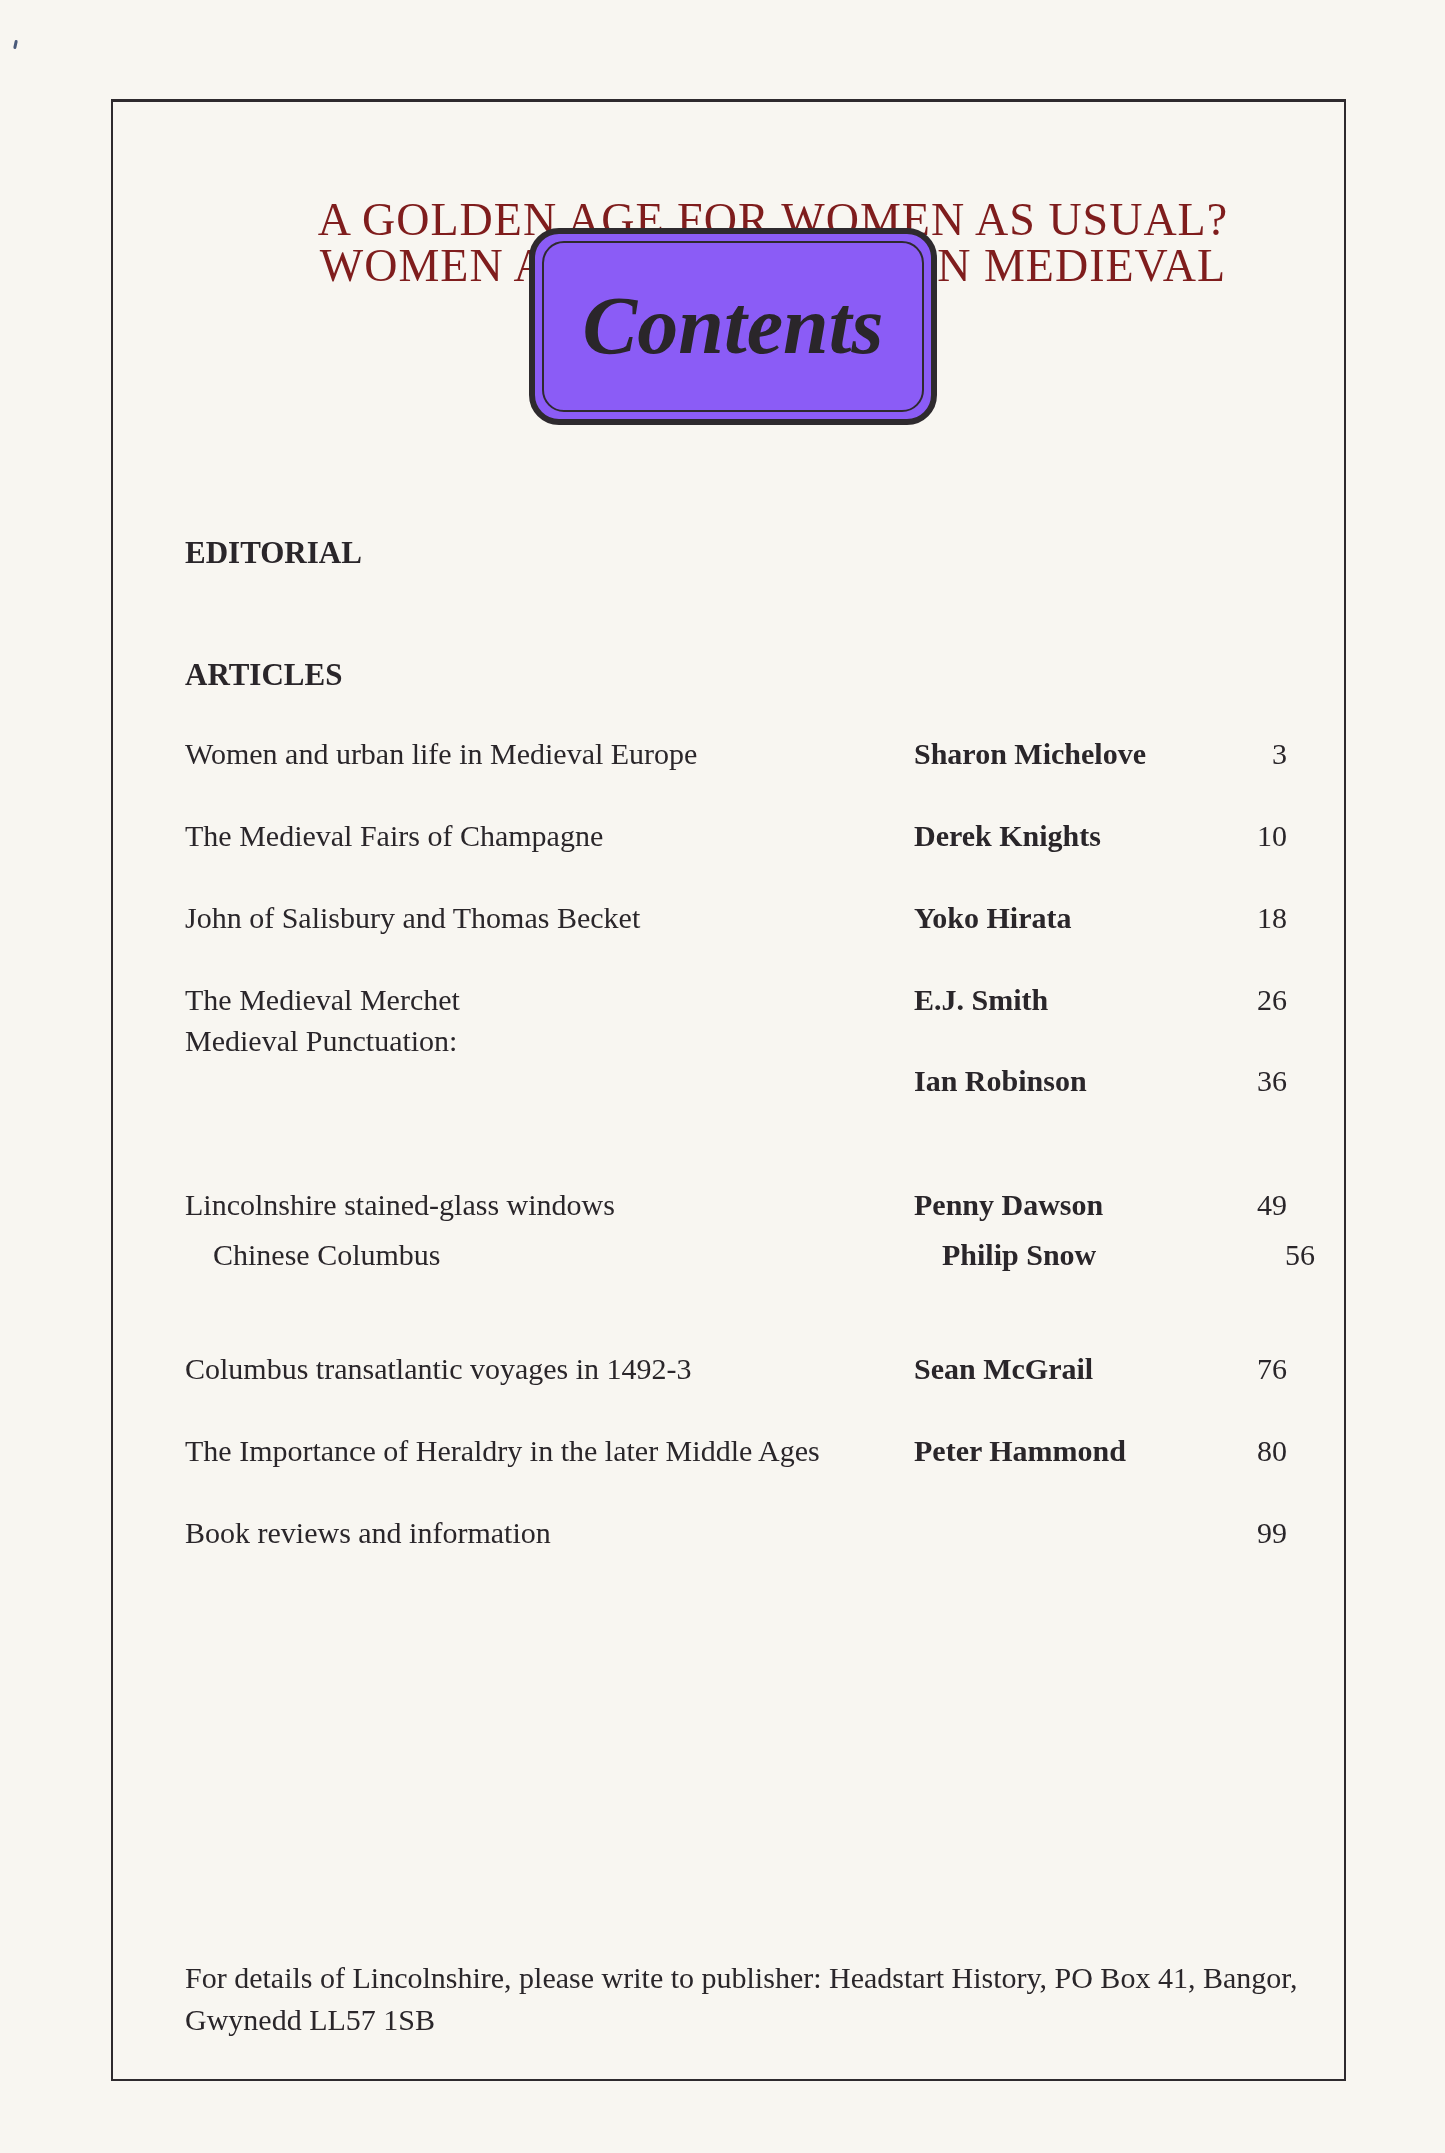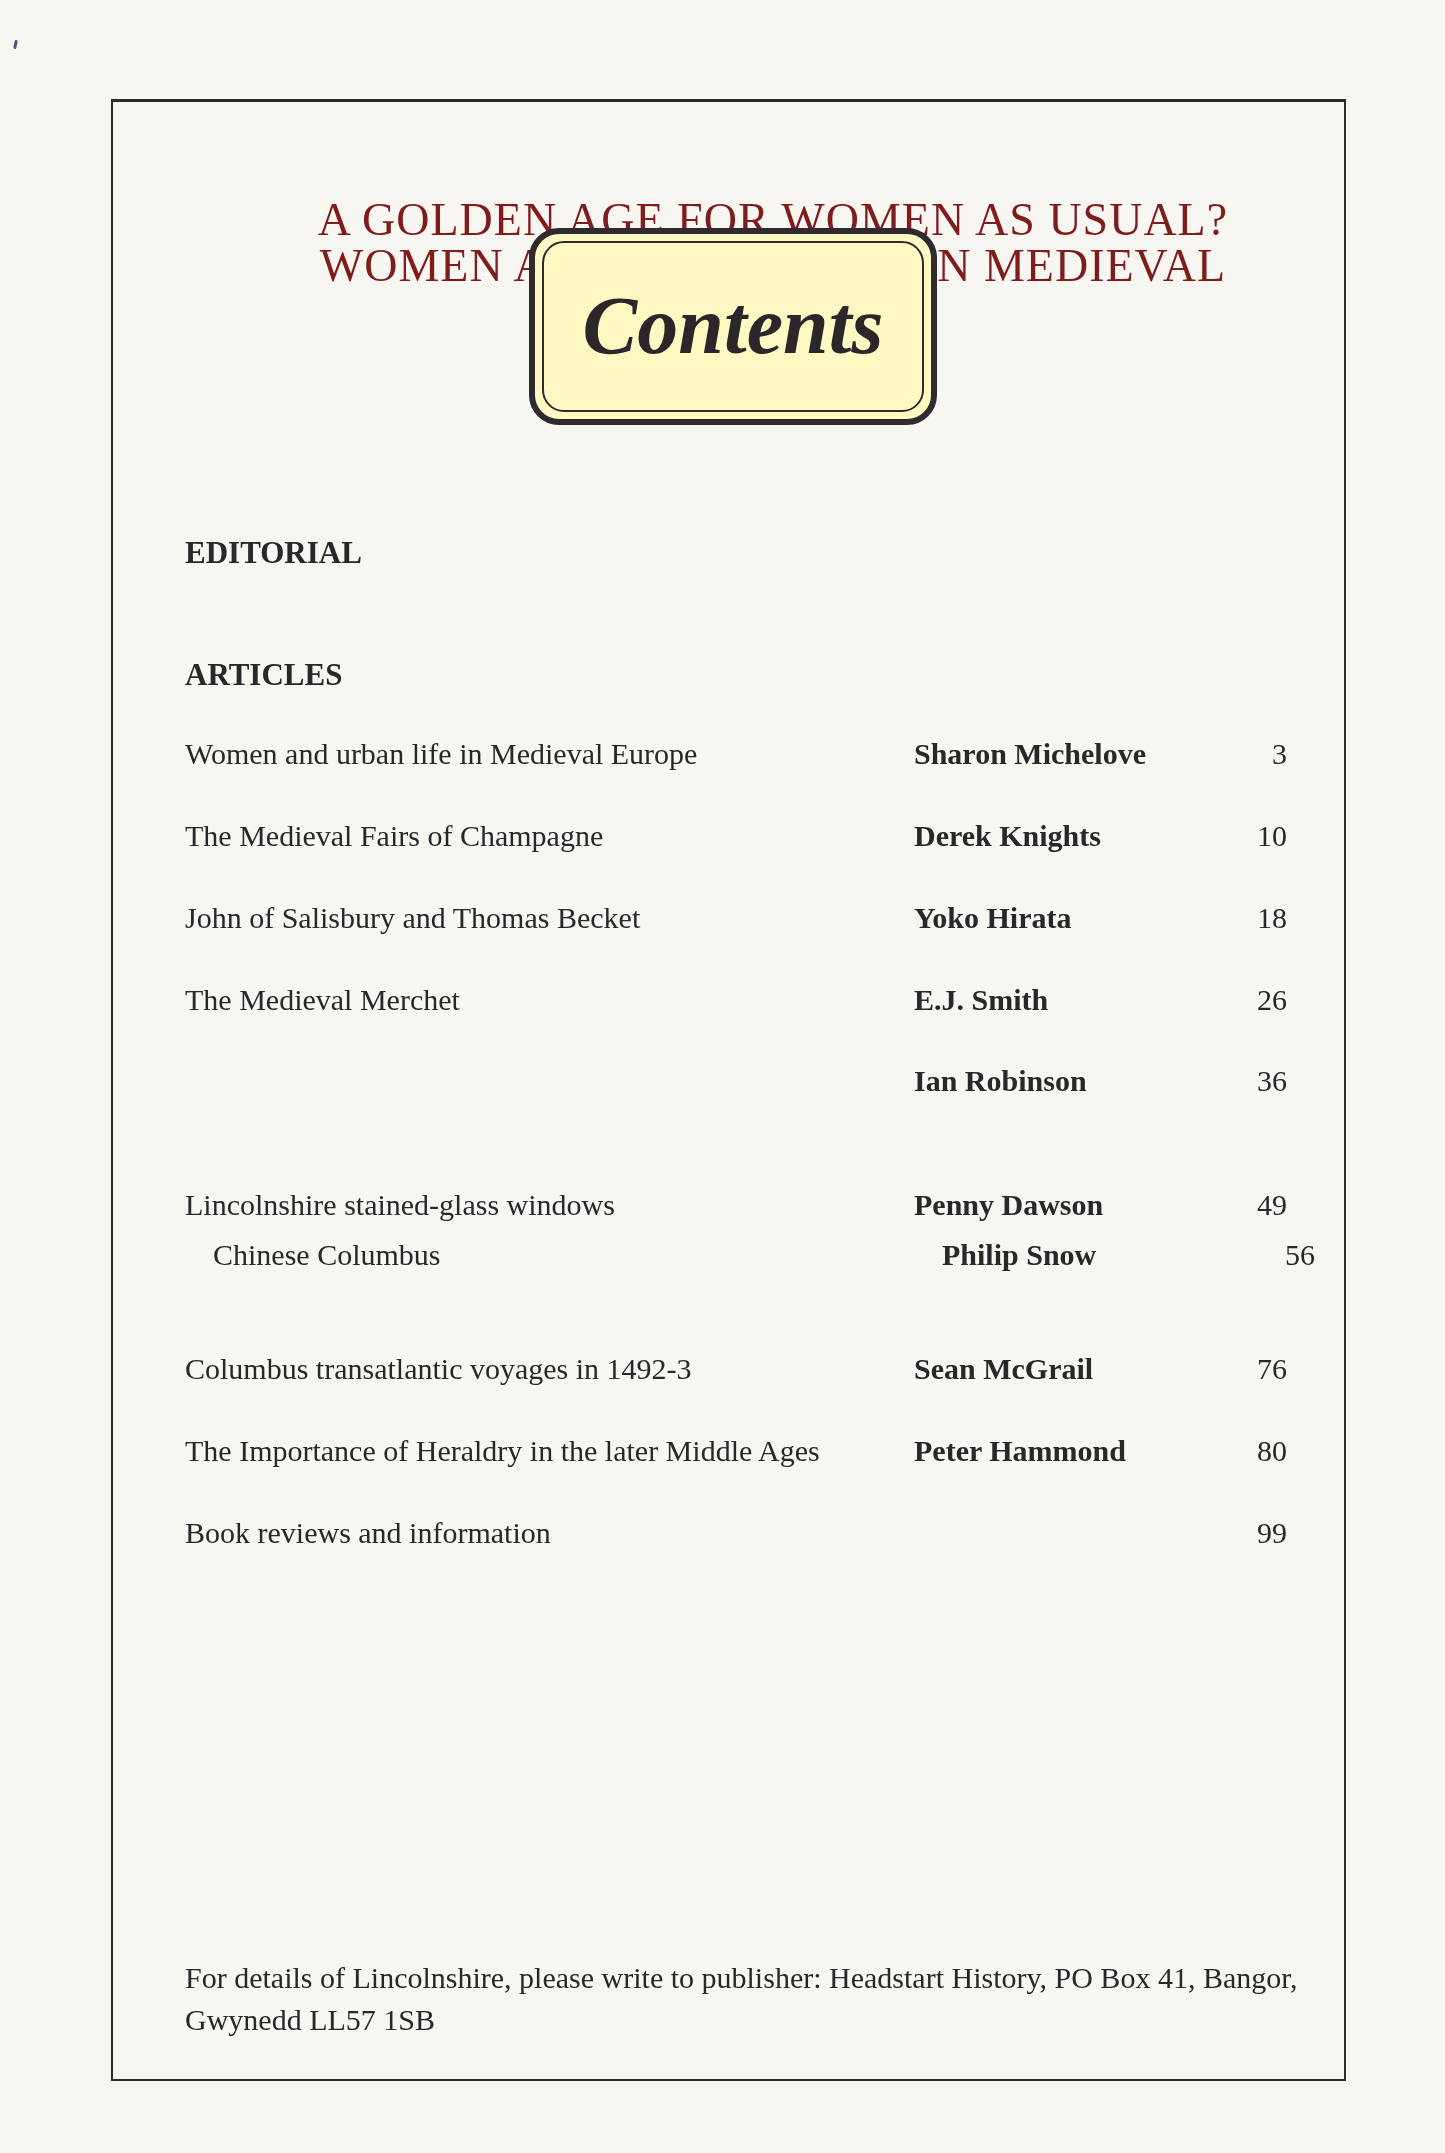--- a/index.html
+++ b/index.html
@@ -56,21 +56,21 @@
     }
     .contents-box {
       position: absolute;
       left: 416px;
       top: 126px;
       width: 408px;
       height: 197px;
       border: 6px solid #2e2a2e;
       border-radius: 30px;
       box-sizing: border-box;
-      background: #fef9c3;
+      background: #8b5cf6;
     }
     .contents-box .inner {
       position: absolute;
       left: 7px;
       top: 7px;
       right: 7px;
       bottom: 7px;
       border: 2px solid #2e2a2e;
       border-radius: 22px;
       display: flex;
@@ -179,20 +179,21 @@
     </div>
 
     <div class="toc-row" style="top:246px;">
       <span class="title">The Medieval Merchet</span>
       <span class="author">E.J. Smith</span>
       <span class="page">26</span>
     </div>
 
     <div class="toc-row" style="top:287px; height:82px;">
       <span class="title">
+        <span class="l2">Medieval Punctuation:</span>
       </span>
       <span class="author" style="top:40px;">Ian Robinson</span>
       <span class="page" style="top:40px;">36</span>
     </div>
 
     <div class="toc-row" style="top:451px;">
       <span class="title">Lincolnshire stained-glass windows</span>
       <span class="author">Penny Dawson</span>
       <span class="page">49</span>
     </div>

